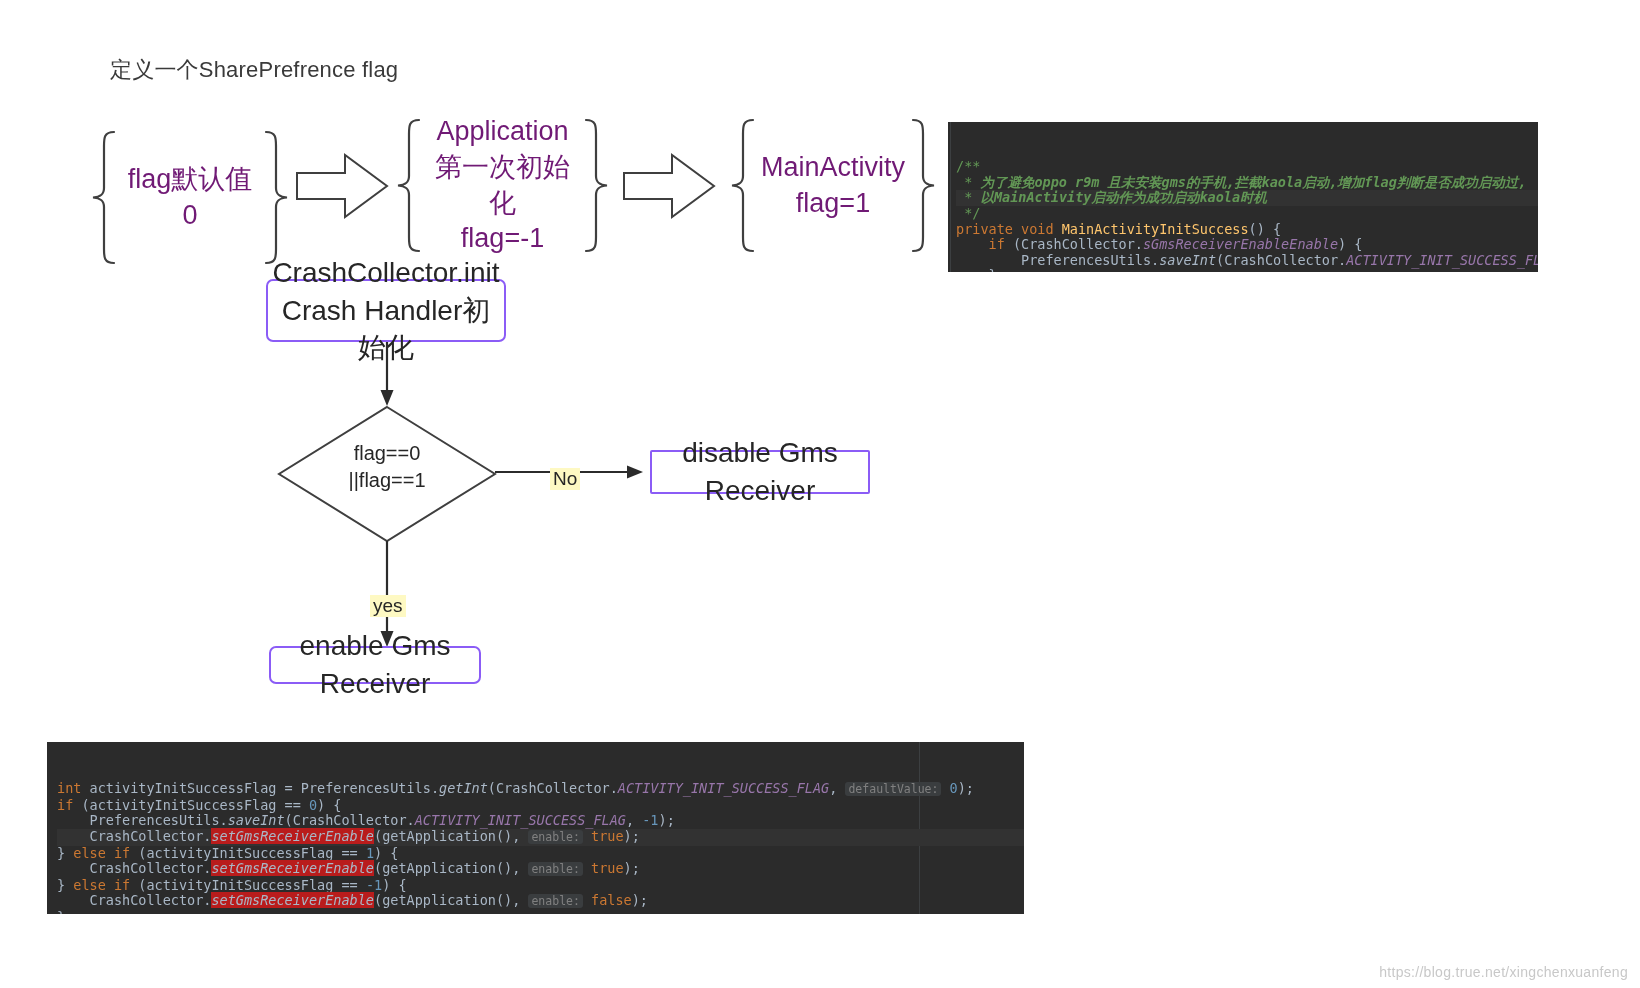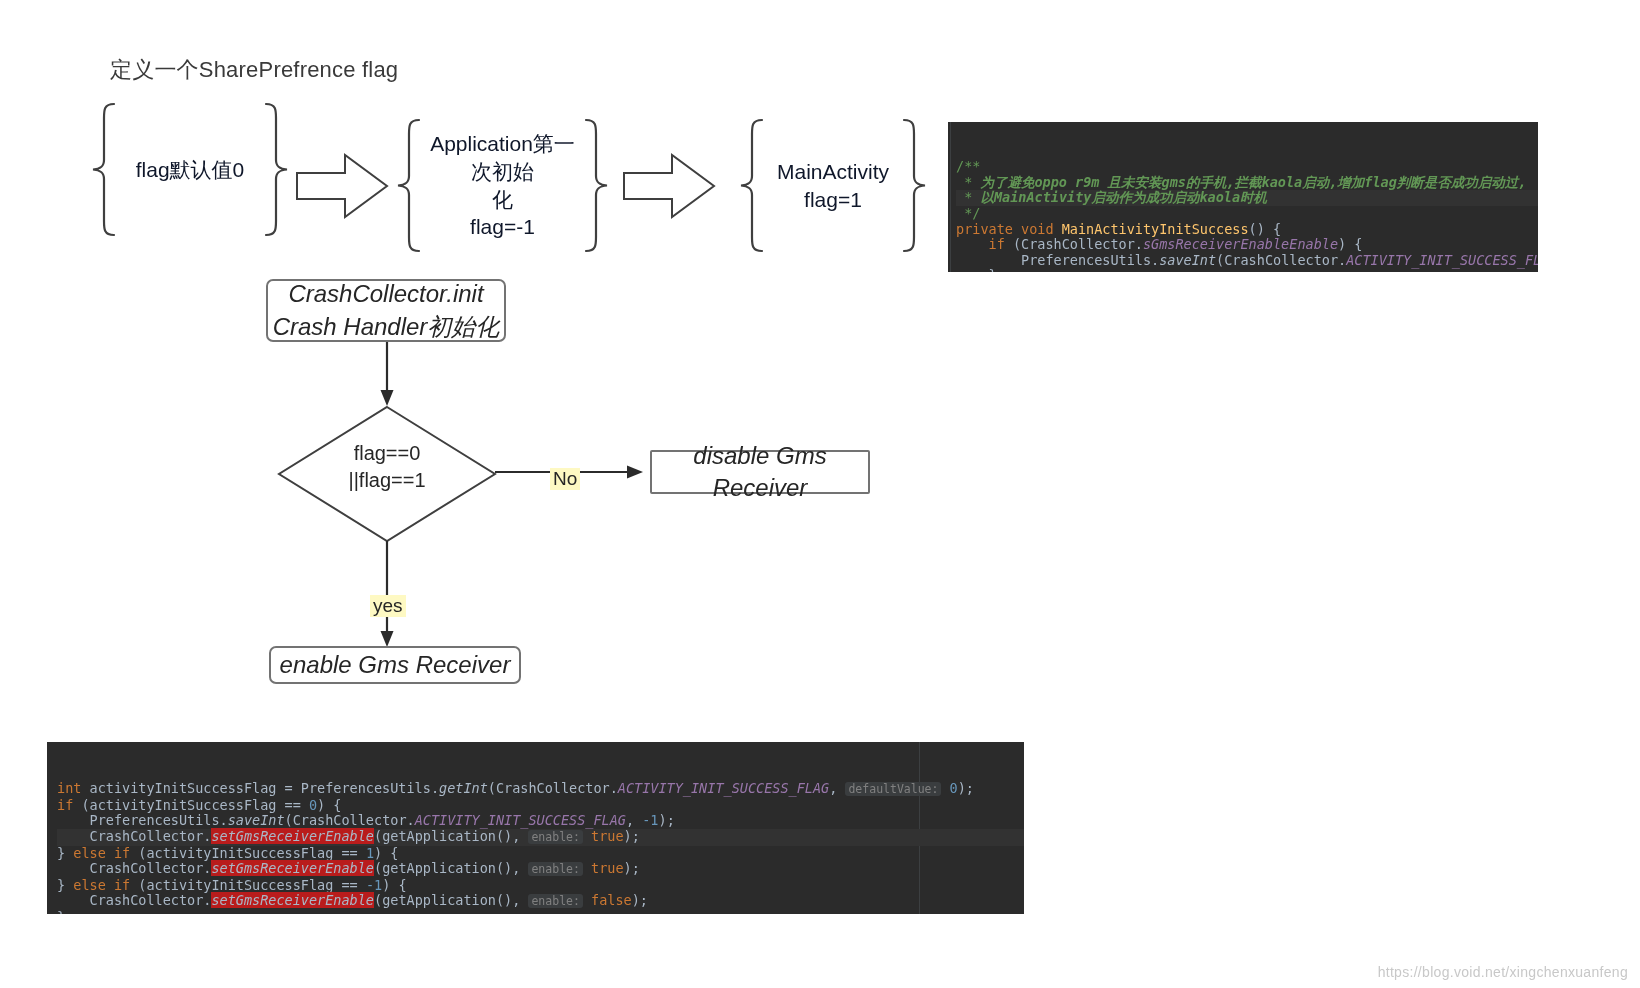--- a/index.html
+++ b/index.html
@@ -32,42 +32,41 @@
     display: flex;
     align-items: center;
     justify-content: center;
   }
   .stage .brace {
     display: block;
     flex: 0 0 auto;
   }
   .stage .stage-text {
     text-align: center;
-    font-size: 21px;
+    font-size: 27px;
     line-height: 1.32;
-    color: #0f172a;
+    color: #701a75;
     padding: 0 6px;
     white-space: pre-line;
   }
 
   
   .flowbox {
-    border: 2px solid #737373;
+    border: 2px solid #8b5cf6;
     border-radius: 7px;
     background: #fff;
     display: flex;
     align-items: center;
     justify-content: center;
     text-align: center;
-    font-size: 24px;
+    font-size: 28px;
     line-height: 1.35;
     color: #262626;
     white-space: pre-line;
     box-sizing: border-box;
-    font-style: italic;
   }
   .flowbox.sharp { border-radius: 2px; }
 
   .edge-label {
     font-size: 19px;
     color: #262626;
     background: #fef9c3;
     padding: 0 3px;
     margin-top: 8px;
   }
@@ -118,21 +117,21 @@
     color: #c8c8c8;
     letter-spacing: .3px;
     white-space: nowrap;
   }
 </style>
 </head>
 <body>
 
 <div class="abs" id="page-title">定义一个SharePrefrence flag</div>
 
-<div class="abs stage" style="left:90px; top:102px; width:200px; height:135px;align-items:center;">
+<div class="abs stage" style="left:90px; top:130px; width:200px; height:135px;align-items:center;">
   <svg class="brace" width="26" height="135" viewBox="0 0 26 135">
     <path d="M24 2 C14 2 14 8 14 16 L14 58 C14 65 10 67 3 67.5 C10 68 14 70 14 77 L14 119 C14 127 14 133 24 133" fill="none" stroke="#3f3f3f" stroke-width="2.2" stroke-linecap="round"></path>
   </svg>
   <div class="stage-text" style="flex:1">flag默认值0</div>
   <svg class="brace" width="26" height="135" viewBox="0 0 26 135">
     <path d="M2 2 C12 2 12 8 12 16 L12 58 C12 65 16 67 23 67.5 C16 68 12 70 12 77 L12 119 C12 127 12 133 2 133" fill="none" stroke="#3f3f3f" stroke-width="2.2" stroke-linecap="round"></path>
   </svg>
 </div>
 
 <svg class="abs" style="left:295px; top:152px;" width="95" height="68" viewBox="0 0 95 68">
@@ -195,21 +194,21 @@
 <div class="abs flowbox sharp" style="left:642px; top:450px; width:220px; height:44px;margin-left:8px;">
   <span>disable Gms Receiver</span>
 </div>
 
 <svg class="abs" style="left:372px; top:541px;" width="30" height="108" viewBox="0 0 30 108">
   <path d="M15 0 L15 94" stroke="#2b2b2b" stroke-width="2.2" fill="none"></path>
   <path d="M15 106 L8.5 90 L21.5 90 Z" fill="#2b2b2b"></path>
 </svg>
 <div class="abs edge-label" style="left:370px; top:587px;">yes</div>
 
-<div class="abs flowbox" style="left:269px; top:646px; width:252px; height:38px;">
+<div class="abs flowbox" style="left:269px; top:646px; width:212px; height:38px;">
   <span>enable Gms Receiver</span>
 </div>
 
 <div class="abs codepanel" id="code-bottom" style="left:47px; top:742px; width:977px; height:172px; padding:8px 0 0 10px;">
   <div class="gutterline" style="left:872px;"></div>
 <span class="ln"><span class="k">int </span><span class="t">activityInitSuccessFlag = PreferencesUtils.</span><span class="fn">getInt</span><span class="t">(CrashCollector.</span><span class="f">ACTIVITY_INIT_SUCCESS_FLAG</span><span class="t">, </span><span class="hint">defaultValue:</span><span class="t"> </span><span class="n">0</span><span class="t">);</span></span><span class="ln"><span class="k">if </span><span class="t">(activityInitSuccessFlag == </span><span class="n">0</span><span class="t">) {</span></span><span class="ln"><span class="t">    PreferencesUtils.</span><span class="fn">saveInt</span><span class="t">(CrashCollector.</span><span class="f">ACTIVITY_INIT_SUCCESS_FLAG</span><span class="t">, </span><span class="n">-1</span><span class="t">);</span></span><span class="ln hl-line"><span class="t">    CrashCollector.</span><span class="fn greenbg">setGmsReceiverEnable</span><span class="t">(getApplication(), </span><span class="hint">enable:</span><span class="t"> </span><span class="k">true</span><span class="t">);</span></span><span class="ln"><span class="t">} </span><span class="k">else if </span><span class="t">(activityInitSuccessFlag == </span><span class="n">1</span><span class="t">) {</span></span><span class="ln"><span class="t">    CrashCollector.</span><span class="fn greenbg">setGmsReceiverEnable</span><span class="t">(getApplication(), </span><span class="hint">enable:</span><span class="t"> </span><span class="k">true</span><span class="t">);</span></span><span class="ln"><span class="t">} </span><span class="k">else if </span><span class="t">(activityInitSuccessFlag == </span><span class="n">-1</span><span class="t">) {</span></span><span class="ln"><span class="t">    CrashCollector.</span><span class="fn greenbg">setGmsReceiverEnable</span><span class="t">(getApplication(), </span><span class="hint">enable:</span><span class="t"> </span><span class="k">false</span><span class="t">);</span></span><span class="ln"><span class="t">}</span></span></div>
 
-<div class="abs" id="watermark">https://blog.void.net/xingchenxuanfeng</div>
+<div class="abs" id="watermark">https://blog.true.net/xingchenxuanfeng</div>
 
 </body></html>

